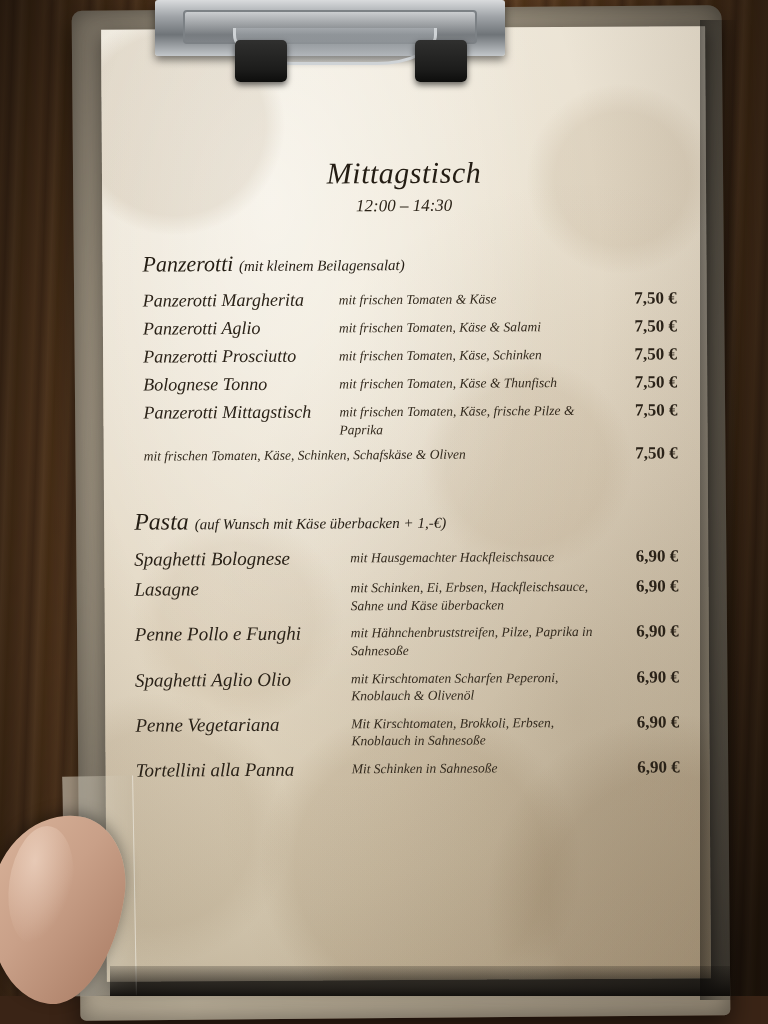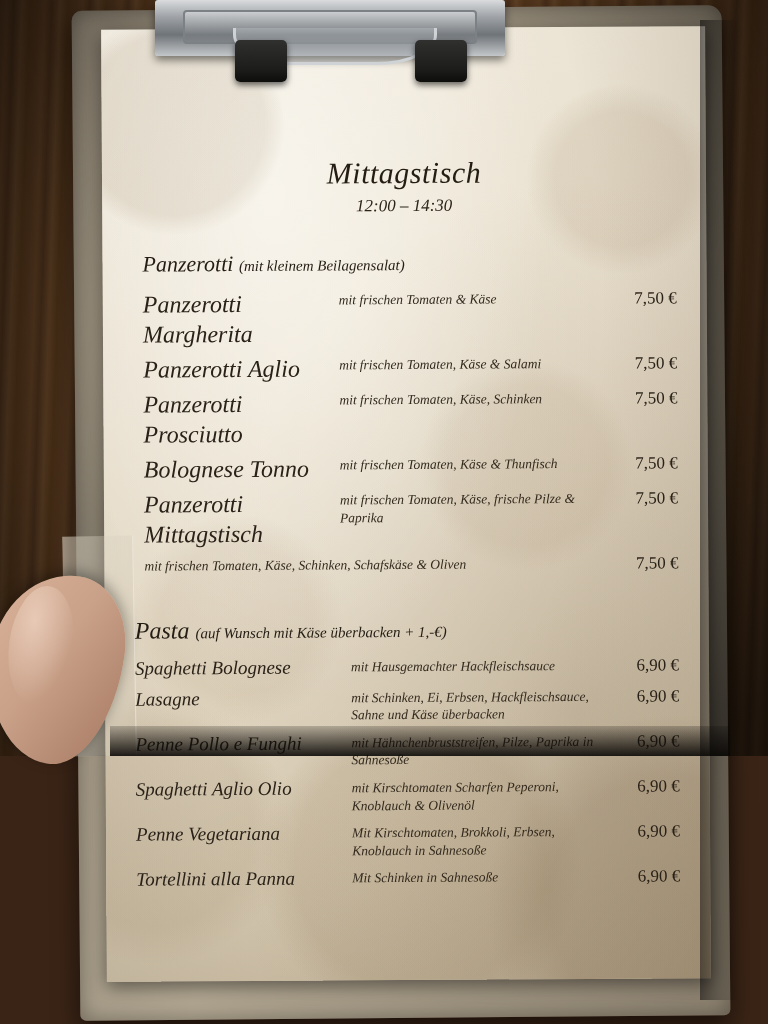--- a/index.html
+++ b/index.html
@@ -11,21 +11,21 @@
     height: 1024px;
     overflow: hidden;
     font-family: "Liberation Serif", serif;
     background: #3a2416;
   }
 
   
   #scene {
     position: relative;
     width: 768px;
-    height: 756px;
+    height: 996px;
     background:
       linear-gradient(100deg, rgba(0,0,0,0.45) 0%, rgba(0,0,0,0.12) 22%, rgba(0,0,0,0.0) 45%, rgba(0,0,0,0.25) 78%, rgba(0,0,0,0.55) 100%),
       repeating-linear-gradient(92deg,
         #6b4526 0px, #744d2b 7px, #5e3c21 14px, #7a5330 22px, #66421f 30px, #6b4526 38px);
   }
   #scene::after {
     
     content: "";
     position: absolute;
     inset: 0;
@@ -184,21 +184,21 @@
     margin-top: 12px;
   }
   .item {
     display: flex;
     align-items: flex-start;
     margin-bottom: 5px;
   }
   .item-name {
     width: 196px;
     flex: 0 0 196px;
-    font-size: 24px;
+    font-size: 18px;
     font-style: italic;
     line-height: 1.25;
     color: #2a2218;
   }
   .item-desc {
     flex: 1 1 auto;
     font-size: 13.5px;
     font-style: italic;
     line-height: 1.3;
     color: #332a1e;
@@ -206,20 +206,21 @@
     padding-right: 6px;
   }
   .item-price {
     width: 74px;
     flex: 0 0 74px;
     text-align: right;
     font-size: 17px;
     line-height: 1.3;
     color: #2a2218;
     padding-top: 1px;
+    font-weight: bold;
   }
 
   
   .section.pasta { margin-top: 40px; padding-left: 30px; }
   .section.pasta .section-heading { font-size: 24px; }
   .section.pasta .item-name { width: 216px; flex: 0 0 216px; font-size: 19px; }
   .section.pasta .item-desc { font-size: 13.5px; }
   .section.pasta .item { margin-bottom: 7px; }
 
   

